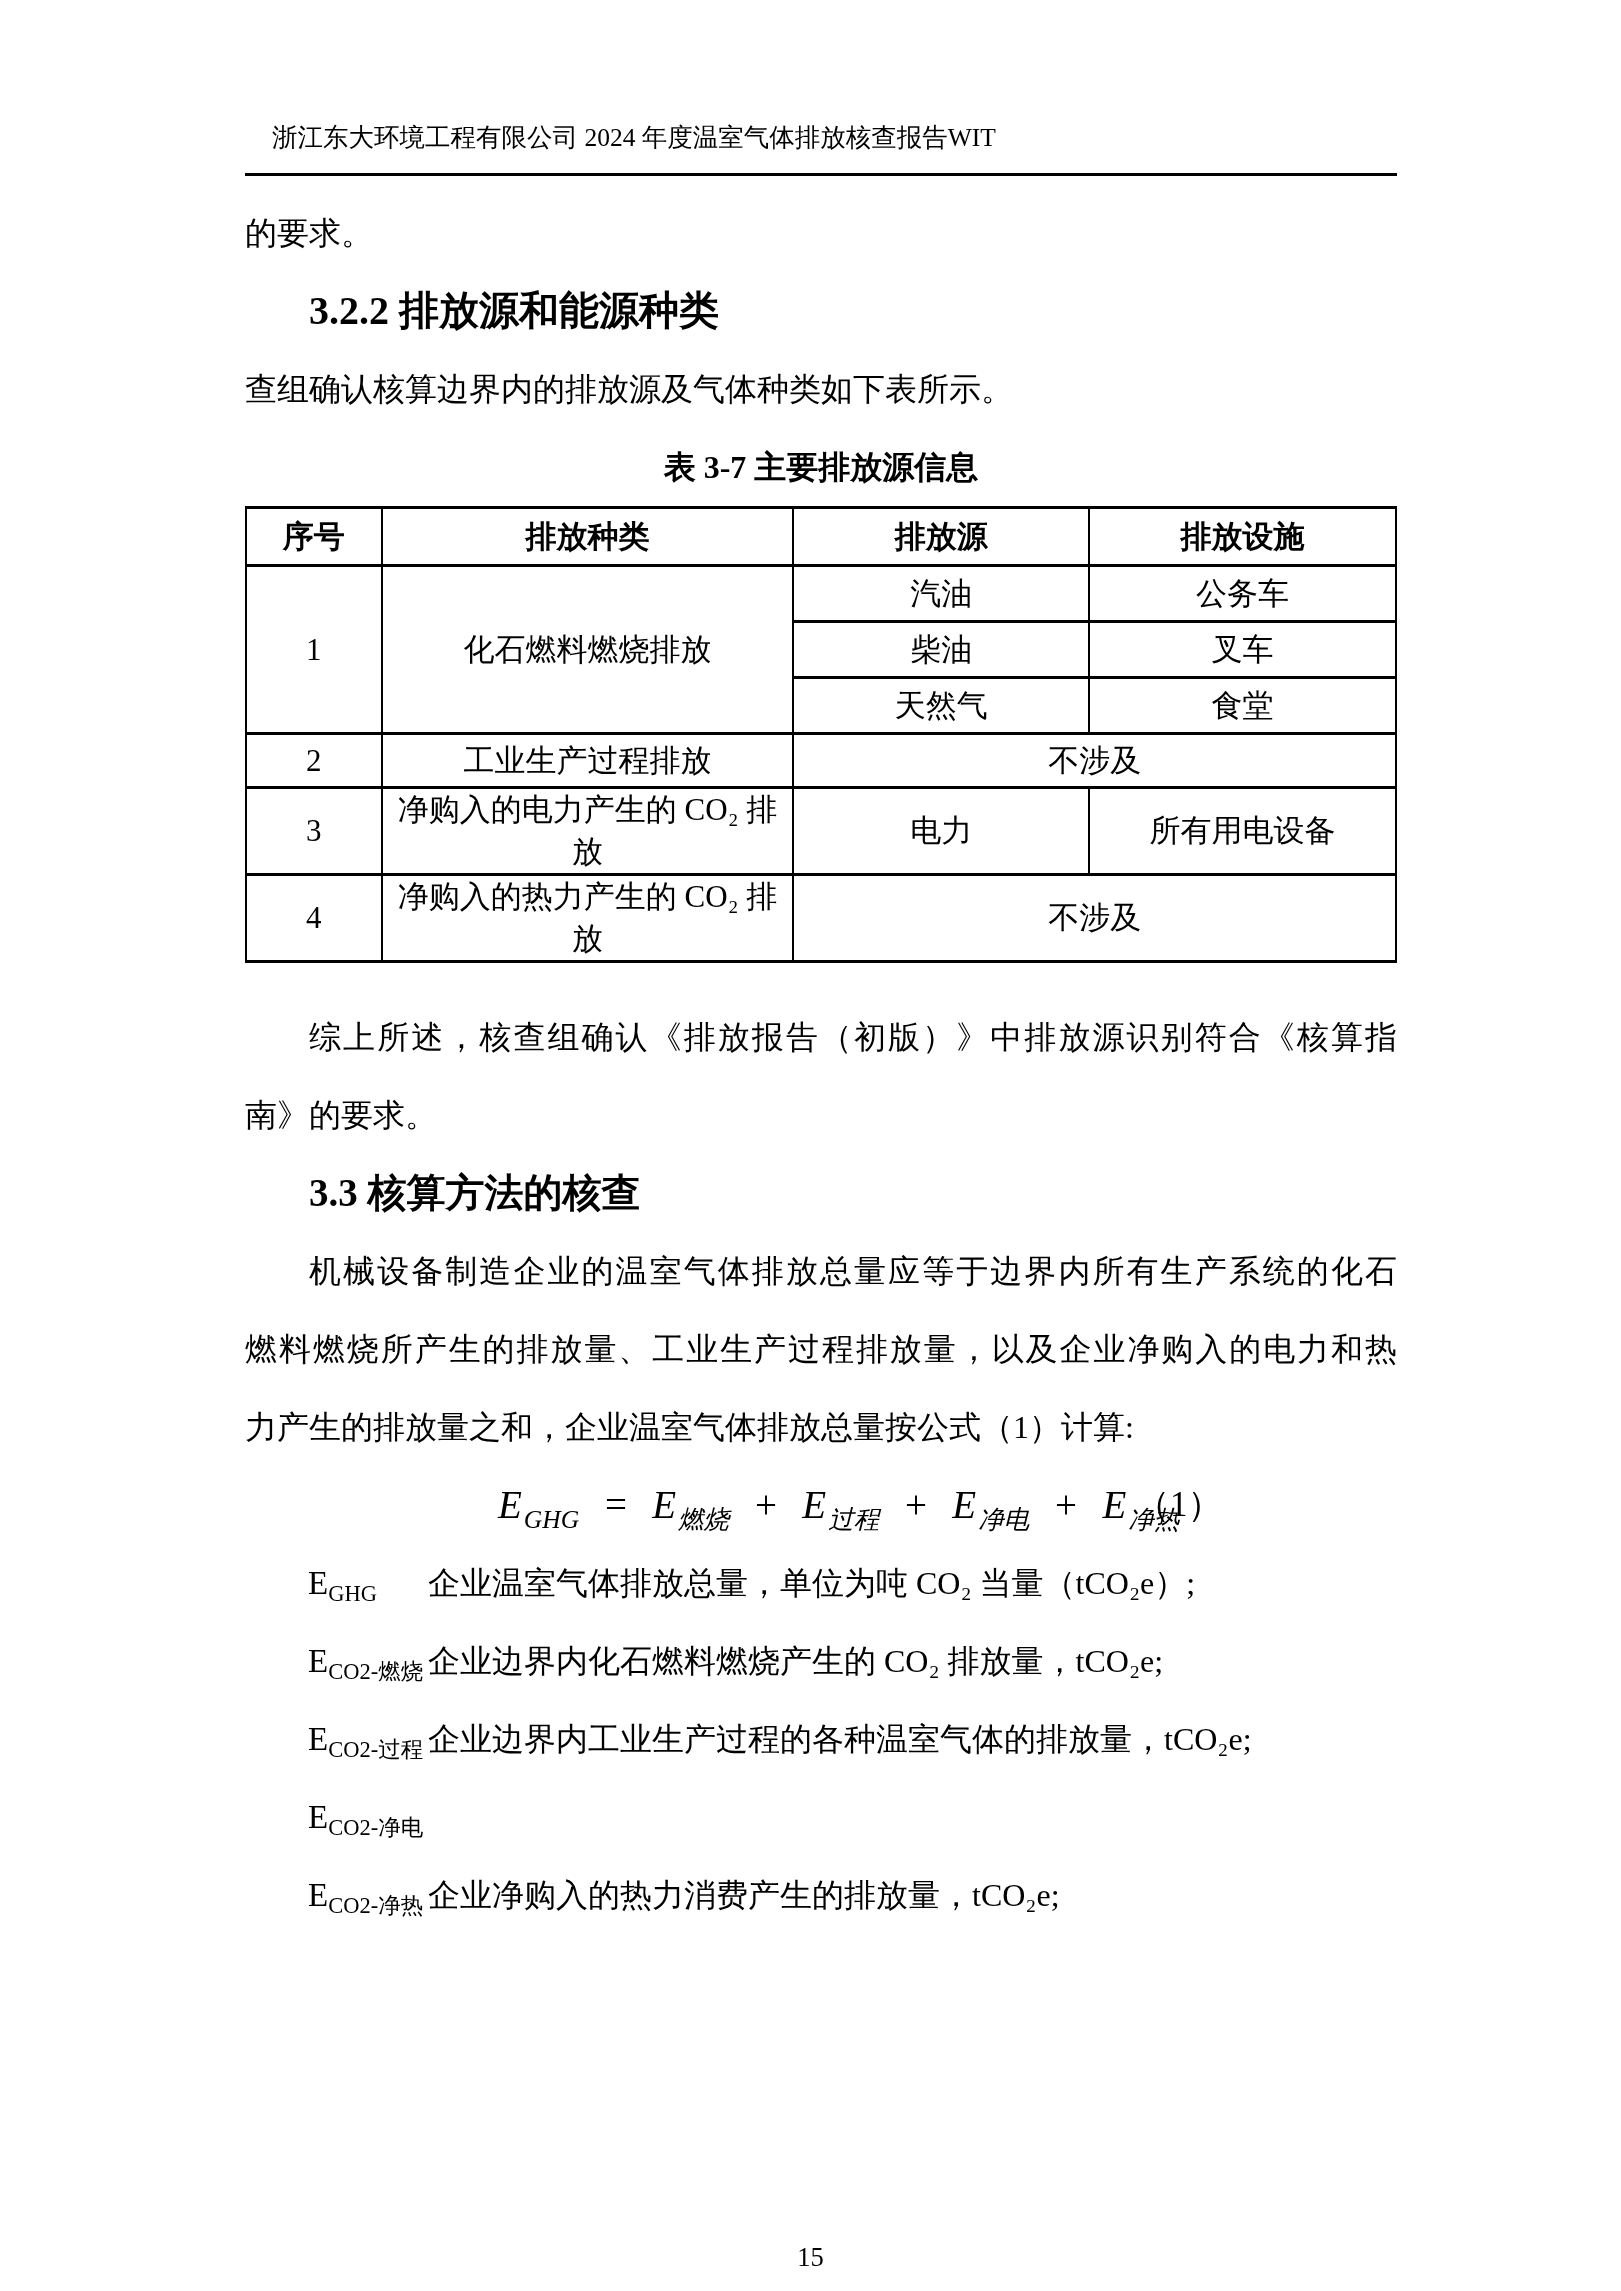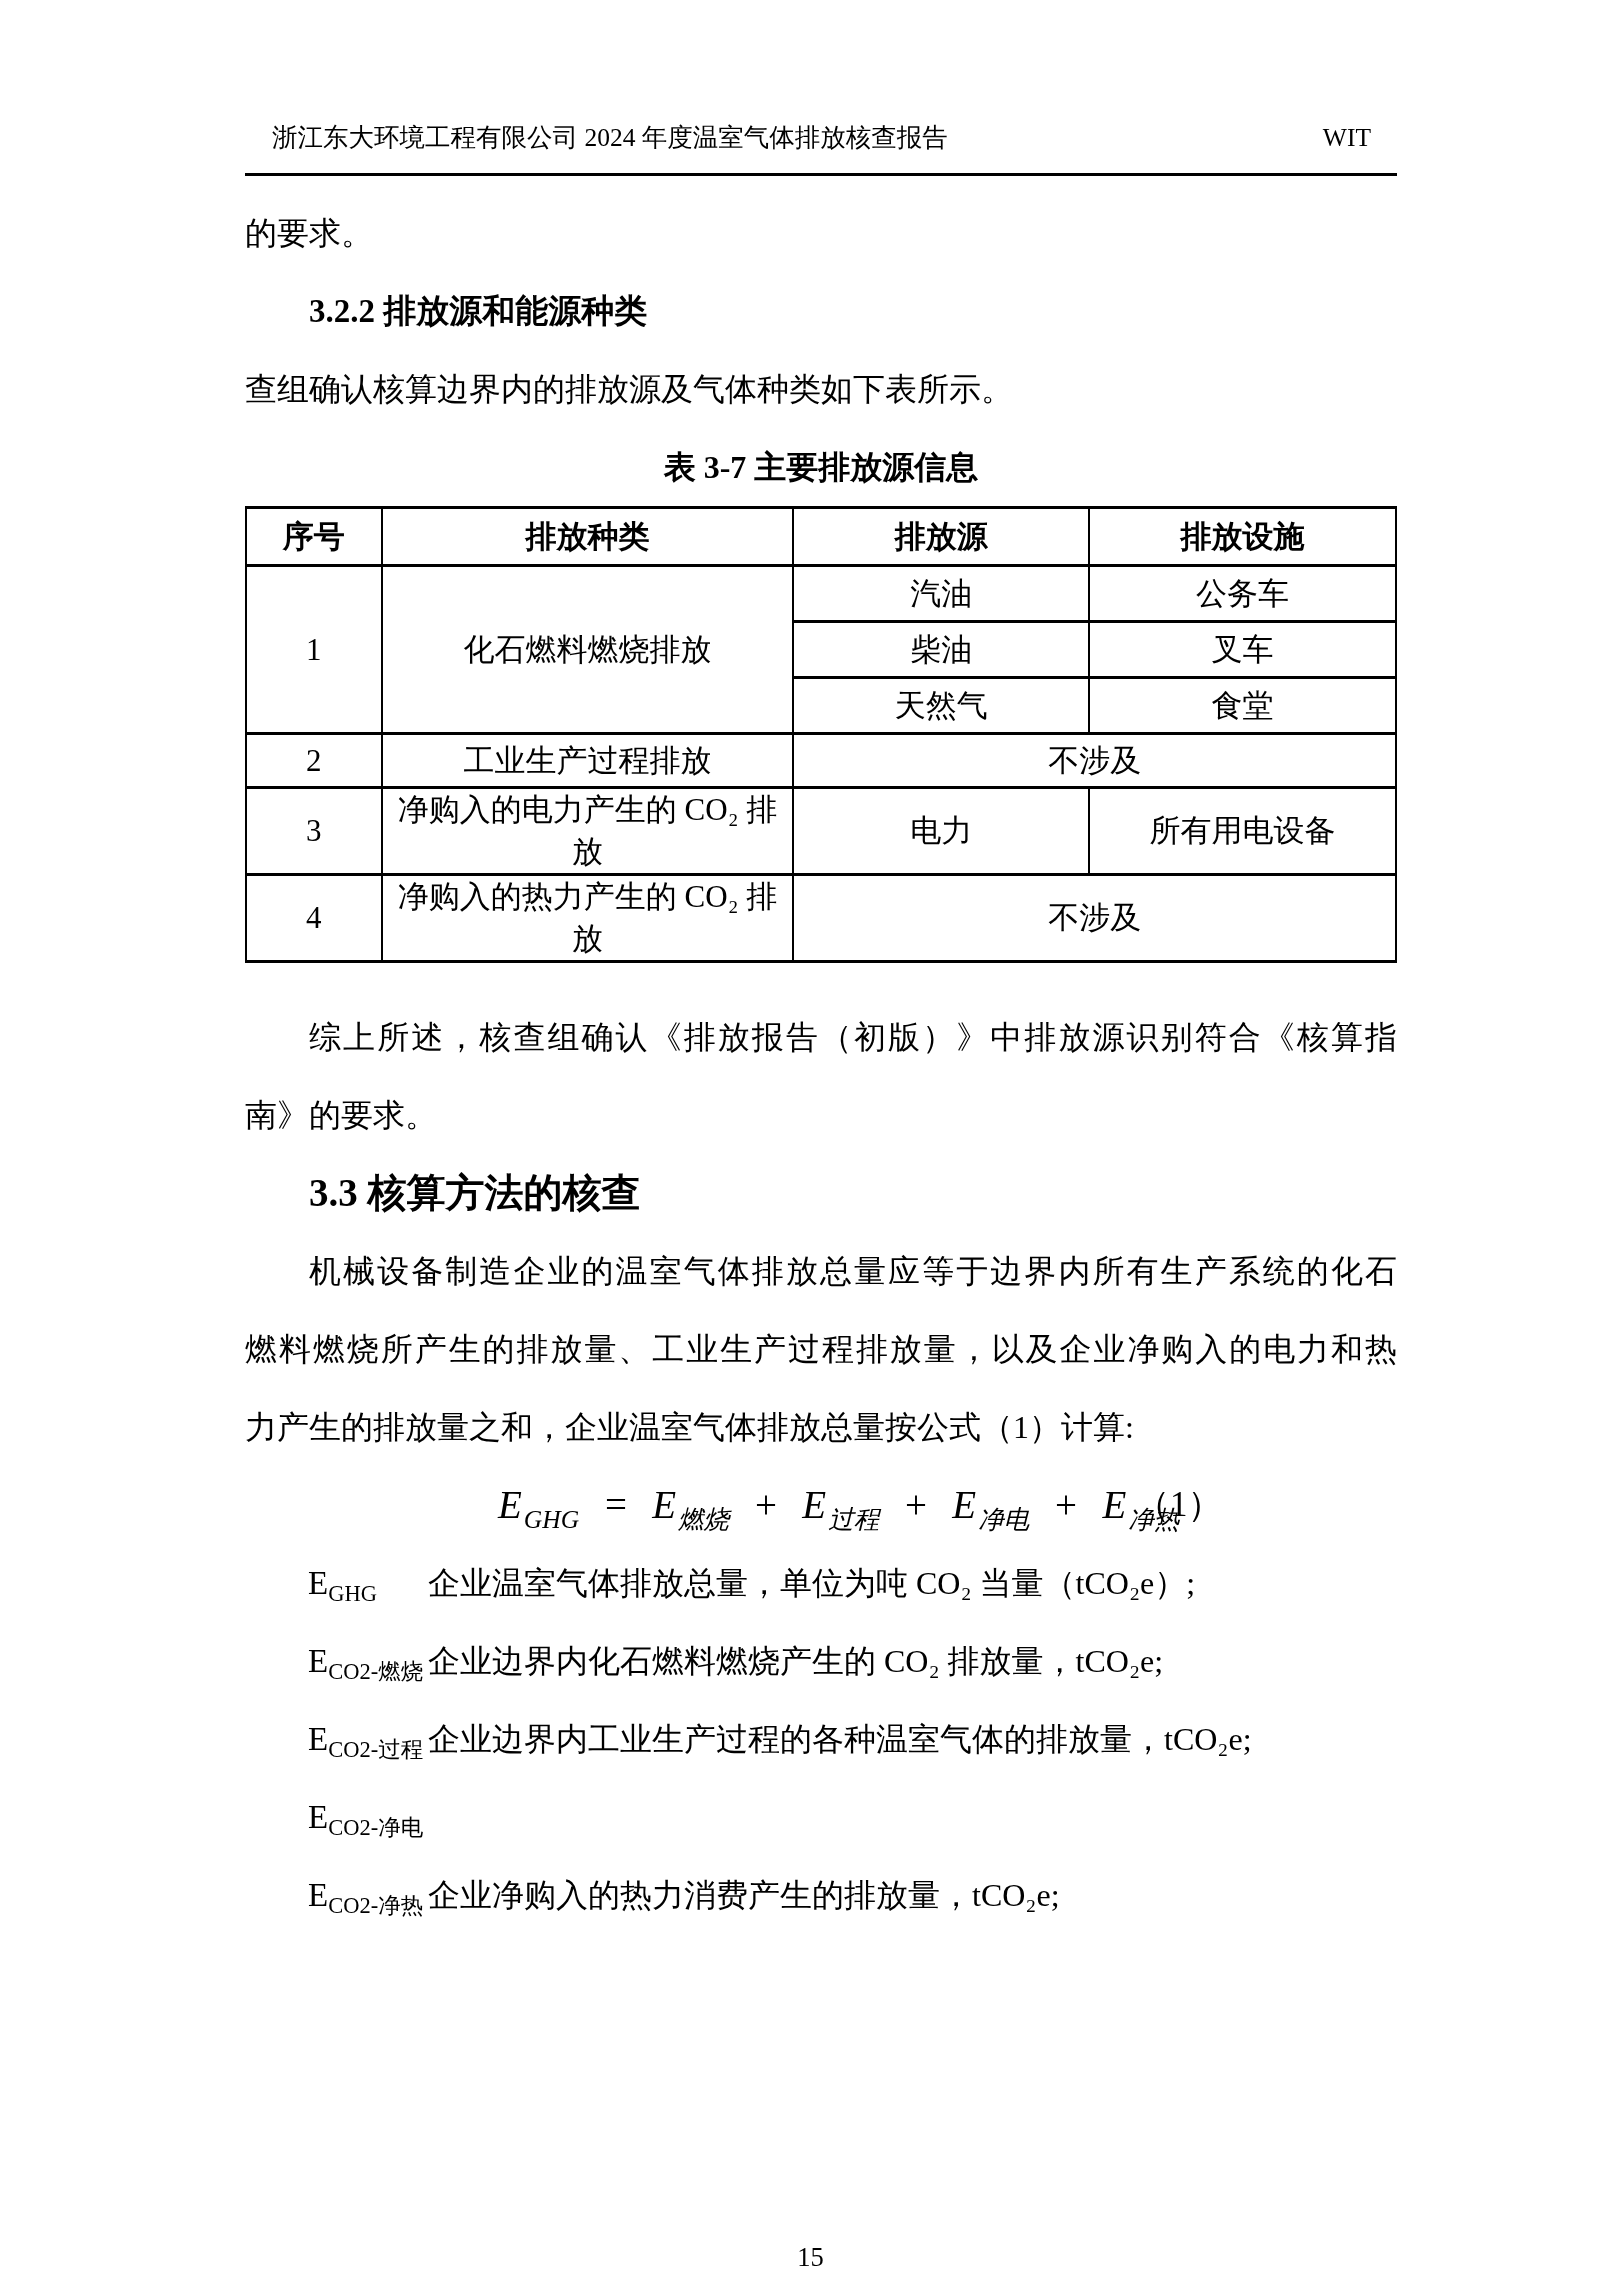--- a/index.html
+++ b/index.html
@@ -6,38 +6,38 @@
   body{
     width:1621px;height:2292px;background:#ffffff;color:#000;
     font-family:"Liberation Serif","DejaVu Serif",serif;
     position:relative;overflow:hidden;
   }
   .page{position:relative;width:1621px;height:2292px;}
 
   
   .hdr{
     margin-top:120px;padding:0 250px 0 272px;
-    display:flex;justify-content:space-between;align-items:baseline;
+    display:flex;align-items:baseline;
     font-size:25.5px;
   }
   .hdr-rule{
     margin:17.6px 224px 0 245px;
     border-top:3.9px solid #000;height:0;
   }
 
   
   .content{padding:0 224px 0 245px;}
   .line{
     margin:0;font-size:32px;font-weight:normal;
     line-height:78px;min-height:78px;white-space:nowrap;
   }
   .indent{padding-left:64px;}
   .fill{white-space:normal;text-align:justify;text-align-last:justify;}
   .first{margin-top:18.6px;}
-  .h322{font-size:33px;font-weight:bold;}
+  .h322{font-size:40px;font-weight:bold;}
   .h33{font-size:39px;font-weight:bold;}
   .gap36{margin-top:35px;}
   .table-title{font-size:32px;font-weight:bold;text-align:center;}
 
   
   table.etable{
     width:100%;border-collapse:collapse;table-layout:fixed;
     font-size:31px;
   }
   table.etable td{

